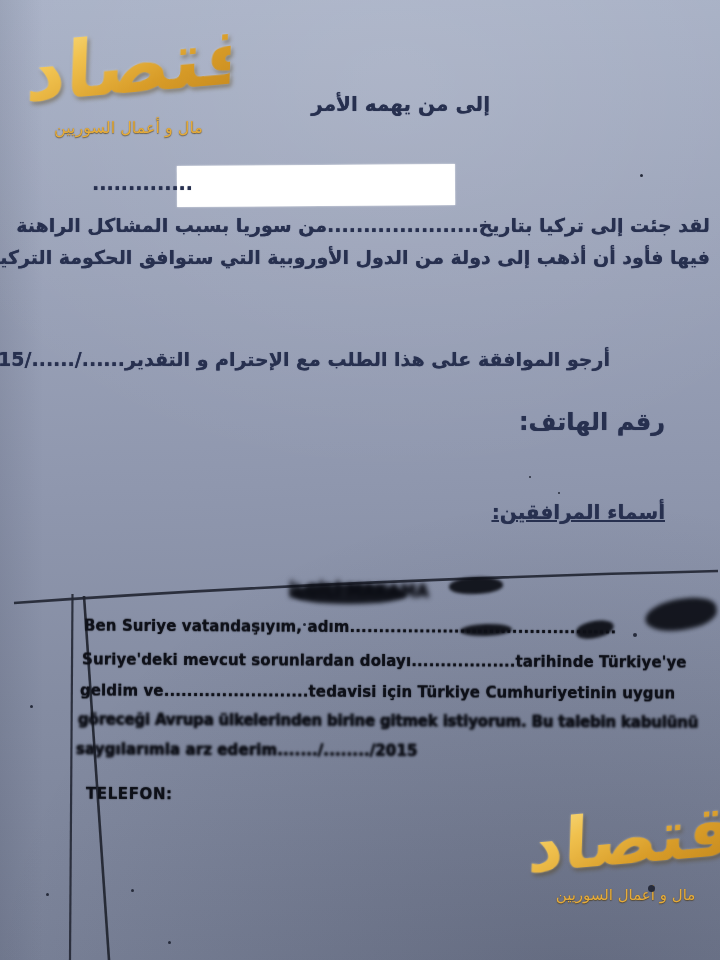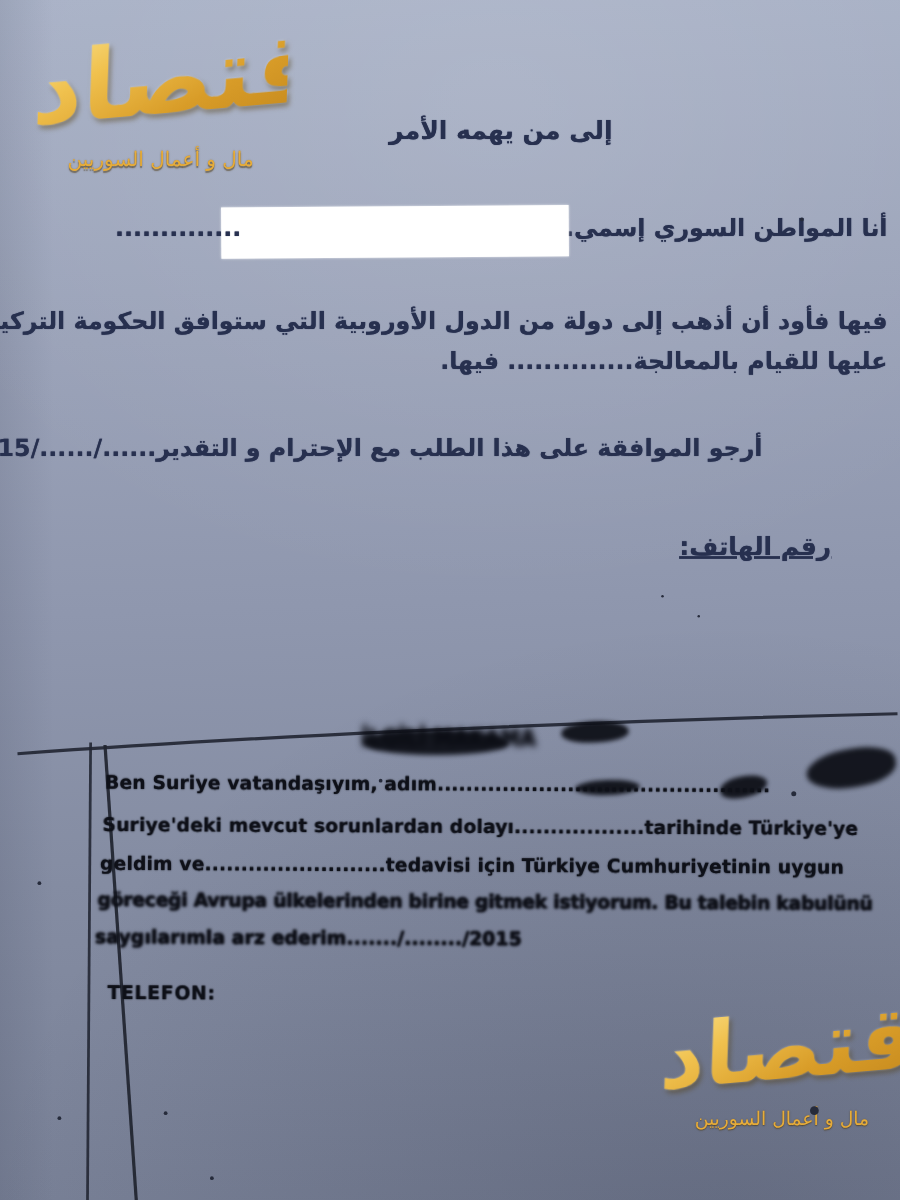--- a/index.html
+++ b/index.html
@@ -42,21 +42,21 @@
   .redact{
     position:absolute;left:177px;top:165px;width:278px;height:41px;
     background:#ffffff;transform:rotate(-0.4deg);
     box-shadow:0 0 2px rgba(255,255,255,0.8);
   }
   .ar-line1-dots{left:92px;top:172px;font-size:19px;}
   .ar-line2{right:10px;top:214px;font-size:19px;}
   .ar-line3{right:10px;top:246px;font-size:19px;}
   .ar-line4{right:10px;top:278px;font-size:19px;}
   .ar-request{right:110px;top:348px;font-size:19px;}
-  .ar-phone{right:55px;top:425px;font-size:20px;text-decoration:underline;}
+  .ar-phone{right:55px;top:408px;font-size:24px;}
   .ar-companions{right:55px;top:500px;font-size:20px;text-decoration:underline;}
   
   .scanlines{position:absolute;left:0;top:0;width:720px;height:960px;pointer-events:none;}
   .tk{
     position:absolute;white-space:nowrap;font-weight:700;color:#0e1018;
     filter:blur(0.6px);
     text-shadow:0 0 1.3px rgba(10,12,20,0.9);
     letter-spacing:0.1px;font-size:15px;
     transform:rotate(0.3deg);
   }
@@ -87,30 +87,30 @@
 
 <div class="page">
 
   <div class="logo logo-top">
     <div class="logo-callig">اقتصاد</div>
     <div class="logo-tagline">مال و أعمال السوريين</div>
   </div>
 
   <div class="ar ar-title">إلى من يهمه الأمر</div>
 
-  <div class="ar ar-line1">أنا المواطن السوري إسمي.</div>
   <div class="redact"></div>
   <div class="ar ar-line1-dots">..............</div>
 
+  <div class="ar ar-line2">لقد جئت إلى تركيا بتاريخ.....................من سوريا بسبب المشاكل الراهنة</div>
   <div class="ar ar-line3">فيها فأود أن أذهب إلى دولة من الدول الأوروبية التي ستوافق الحكومة التركية</div>
-  <div class="ar ar-line4">عليها للقيام بالمعالجة.............. فيها.</div>
 
   <div class="ar ar-request">أرجو الموافقة على هذا الطلب مع الإحترام و التقدير....../....../2015</div>
 
   <div class="ar ar-phone">رقم الهاتف:</div>
+  <div class="ar ar-companions">أسماء المرافقين:</div>
 
   <svg class="scanlines" viewBox="0 0 720 960">
     <path d="M14,603 C 180,591 430,578 718,571" stroke="#232734" stroke-width="2.6" fill="none" opacity="0.92"></path>
     <line x1="72.5" y1="594" x2="70" y2="960" stroke="#232734" stroke-width="2.2" opacity="0.9"></line>
     <line x1="84" y1="596" x2="109" y2="960" stroke="#20242f" stroke-width="2.6" opacity="0.92"></line>
   </svg>
 
   <div class="tk tk-heading">İLGİLİ MAKAMA</div>
   <div class="blob blob-heading-cover"></div>
   <div class="blob blob-heading-right"></div>

